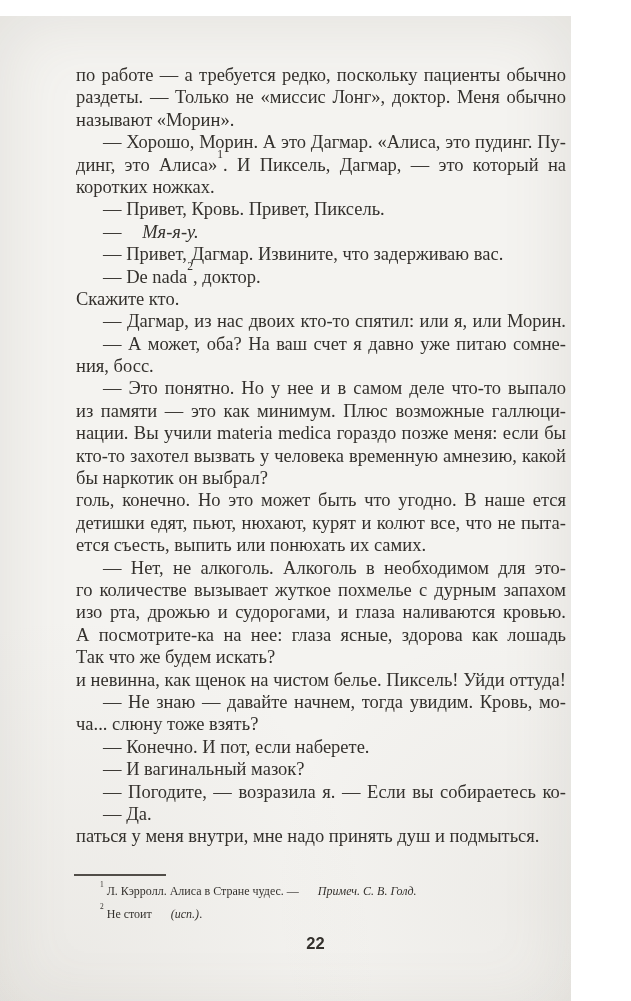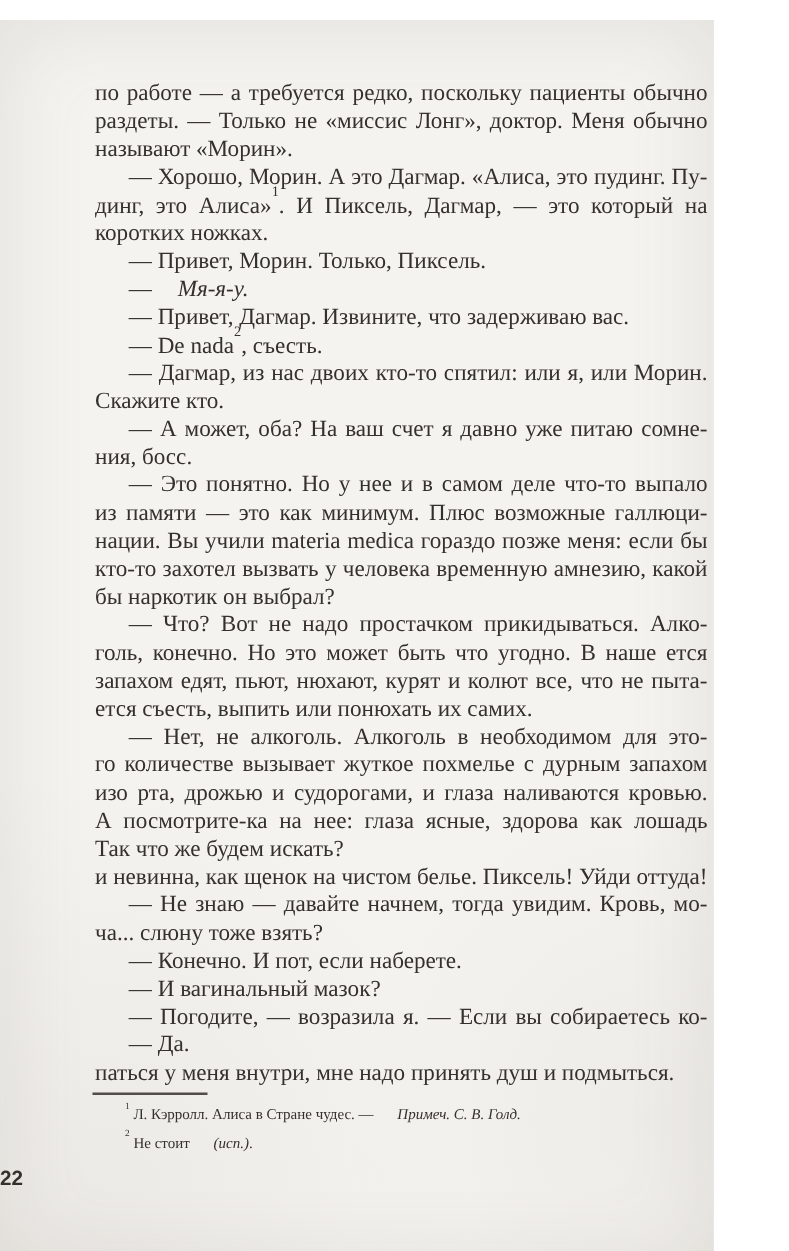--- a/index.html
+++ b/index.html
@@ -68,54 +68,53 @@
   .footnote {
     line-height: 22.5px;
     text-indent: 24px;
     white-space: nowrap;
   }
   .page-number {
     position: absolute;
     left: 0;
     top: 918px;
     width: 631px;
-    text-align: left;
+    text-align: center;
     font-family: "Liberation Sans", "DejaVu Sans", sans-serif;
     font-weight: 700;
     font-size: 16.5px;
     color: #33302c;
   }
 </style>
 </head>
 <body>
 
 <div class="page">
   <div class="body-text">
       <div class="line just"><span>по работе — а требуется редко, поскольку пациенты обычно</span></div>
       <div class="line just"><span>раздеты. — Только не «миссис Лонг», доктор. Меня обычно</span></div>
       <div class="line"><span>называют «Морин».</span></div>
       <div class="line just indent"><span>— Хорошо, Морин. А это Дагмар. «Алиса, это пудинг. Пу-</span></div>
       <div class="line just"><span>динг, это Алиса»</span><sup class="ref">1</sup><span>. И Пиксель, Дагмар, — это который на</span></div>
       <div class="line"><span>коротких ножках.</span></div>
-      <div class="line indent"><span>— Привет, Морин. Только, Пиксель.</span></div>
+      <div class="line indent"><span>— Привет, Кровь. Привет, Пиксель.</span></div>
       <div class="line indent"><span>— </span><span class="seg-i">Мя-я-у.</span></div>
       <div class="line indent"><span>— Привет, Дагмар. Извините, что задерживаю вас.</span></div>
-      <div class="line indent"><span>— De nada</span><sup class="ref">2</sup><span>, съесть.</span></div>
+      <div class="line indent"><span>— De nada</span><sup class="ref">2</sup><span>, доктор.</span></div>
+      <div class="line"><span>Скажите кто.</span></div>
       <div class="line just indent"><span>— Дагмар, из нас двоих кто-то спятил: или я, или Морин.</span></div>
-      <div class="line"><span>Скажите кто.</span></div>
       <div class="line just indent"><span>— А может, оба? На ваш счет я давно уже питаю сомне-</span></div>
       <div class="line"><span>ния, босс.</span></div>
       <div class="line just indent"><span>— Это понятно. Но у нее и в самом деле что-то выпало</span></div>
       <div class="line just"><span>из памяти — это как минимум. Плюс возможные галлюци-</span></div>
       <div class="line just"><span>нации. Вы учили materia medica гораздо позже меня: если бы</span></div>
       <div class="line just"><span>кто-то захотел вызвать у человека временную амнезию, какой</span></div>
       <div class="line"><span>бы наркотик он выбрал?</span></div>
-      <div class="line just indent"><span>— Что? Вот не надо простачком прикидываться. Алко-</span></div>
       <div class="line just"><span>голь, конечно. Но это может быть что угодно. В наше ется</span></div>
-      <div class="line just"><span>запахом едят, пьют, нюхают, курят и колют все, что не пыта-</span></div>
+      <div class="line just"><span>детишки едят, пьют, нюхают, курят и колют все, что не пыта-</span></div>
       <div class="line"><span>ется съесть, выпить или понюхать их самих.</span></div>
       <div class="line just indent"><span>— Нет, не алкоголь. Алкоголь в необходимом для это-</span></div>
       <div class="line just"><span>го количестве вызывает жуткое похмелье с дурным запахом</span></div>
       <div class="line just"><span>изо рта, дрожью и судорогами, и глаза наливаются кровью.</span></div>
       <div class="line just"><span>А посмотрите-ка на нее: глаза ясные, здорова как лошадь</span></div>
       <div class="line"><span>Так что же будем искать?</span></div>
       <div class="line just"><span>и невинна, как щенок на чистом белье. Пиксель! Уйди оттуда!</span></div>
       <div class="line just indent"><span>— Не знаю — давайте начнем, тогда увидим. Кровь, мо-</span></div>
       <div class="line"><span>ча... слюну тоже взять?</span></div>
       <div class="line indent"><span>— Конечно. И пот, если наберете.</span></div>

